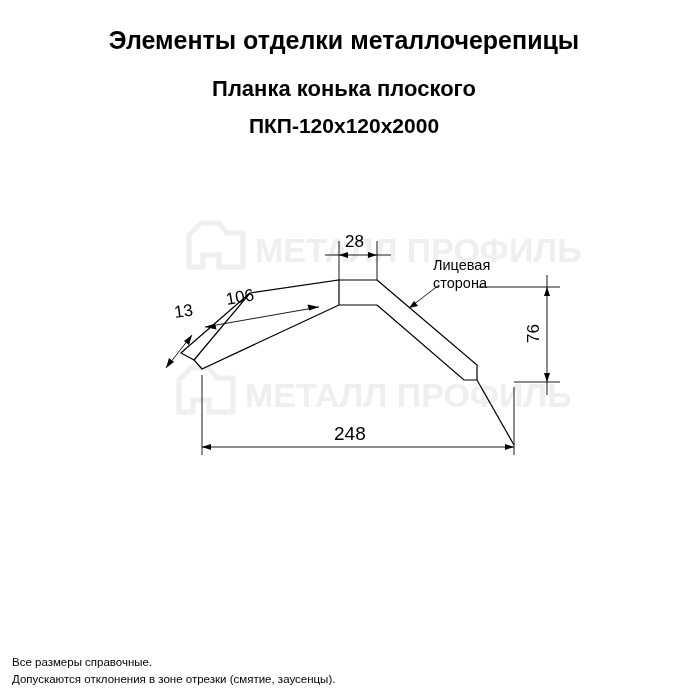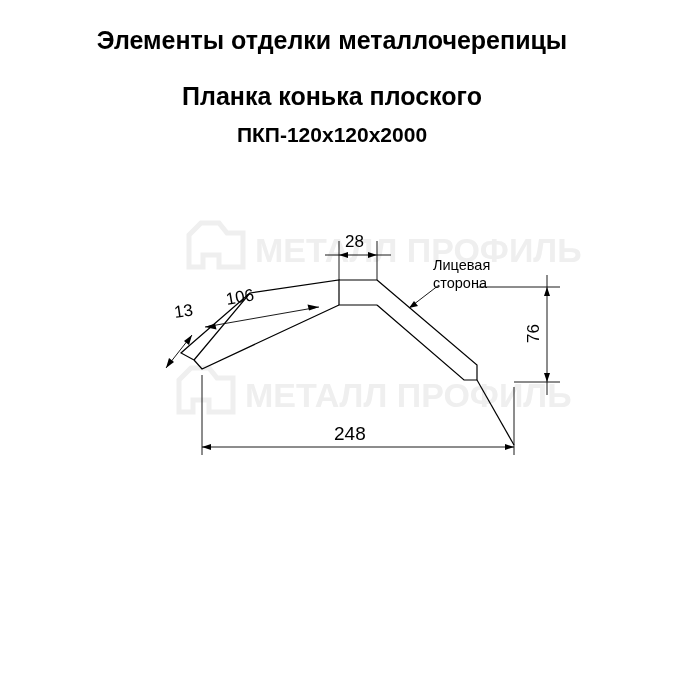--- a/index.html
+++ b/index.html
@@ -19,32 +19,33 @@
     position: relative;
     width: 700px;
     height: 700px;
   }
   .header {
     position: absolute;
     top: 0;
     left: 0;
     width: 664px;
     text-align: center;
+    padding-left: 12px;
   }
   .title {
     font-size: 25px;
     font-weight: bold;
     letter-spacing: 0px;
     margin-top: 26px;
     color: #000;
   }
   .subtitle {
-    font-size: 25px;
+    font-size: 22px;
     font-weight: bold;
-    margin-top: 27px;
+    margin-top: 21px;
     color: #000;
   }
   .code {
     font-size: 21px;
     font-weight: bold;
     margin-top: 12px;
     color: #000;
   }
   .drawing {
     position: absolute;
@@ -158,14 +159,18 @@
       <g stroke="#000000" stroke-width="0.9" fill="none">
         <path d="M430,110 L400,133"></path>
         <path d="M400,133 l9,-2 l-4,-5 z" fill="#000" stroke="none"></path>
       </g>
       <text x="424" y="95" font-size="14.5" fill="#000">Лицевая</text>
       <text x="424" y="113" font-size="14.5" fill="#000">сторона</text>
 
     </svg>
   </div>
 
+  <div class="footer">
+    <div>Все размеры справочные.</div>
+    <div>Допускаются отклонения в зоне отрезки (смятие, заусенцы).</div>
+  </div>
 
 </div>
 
 </body></html>

